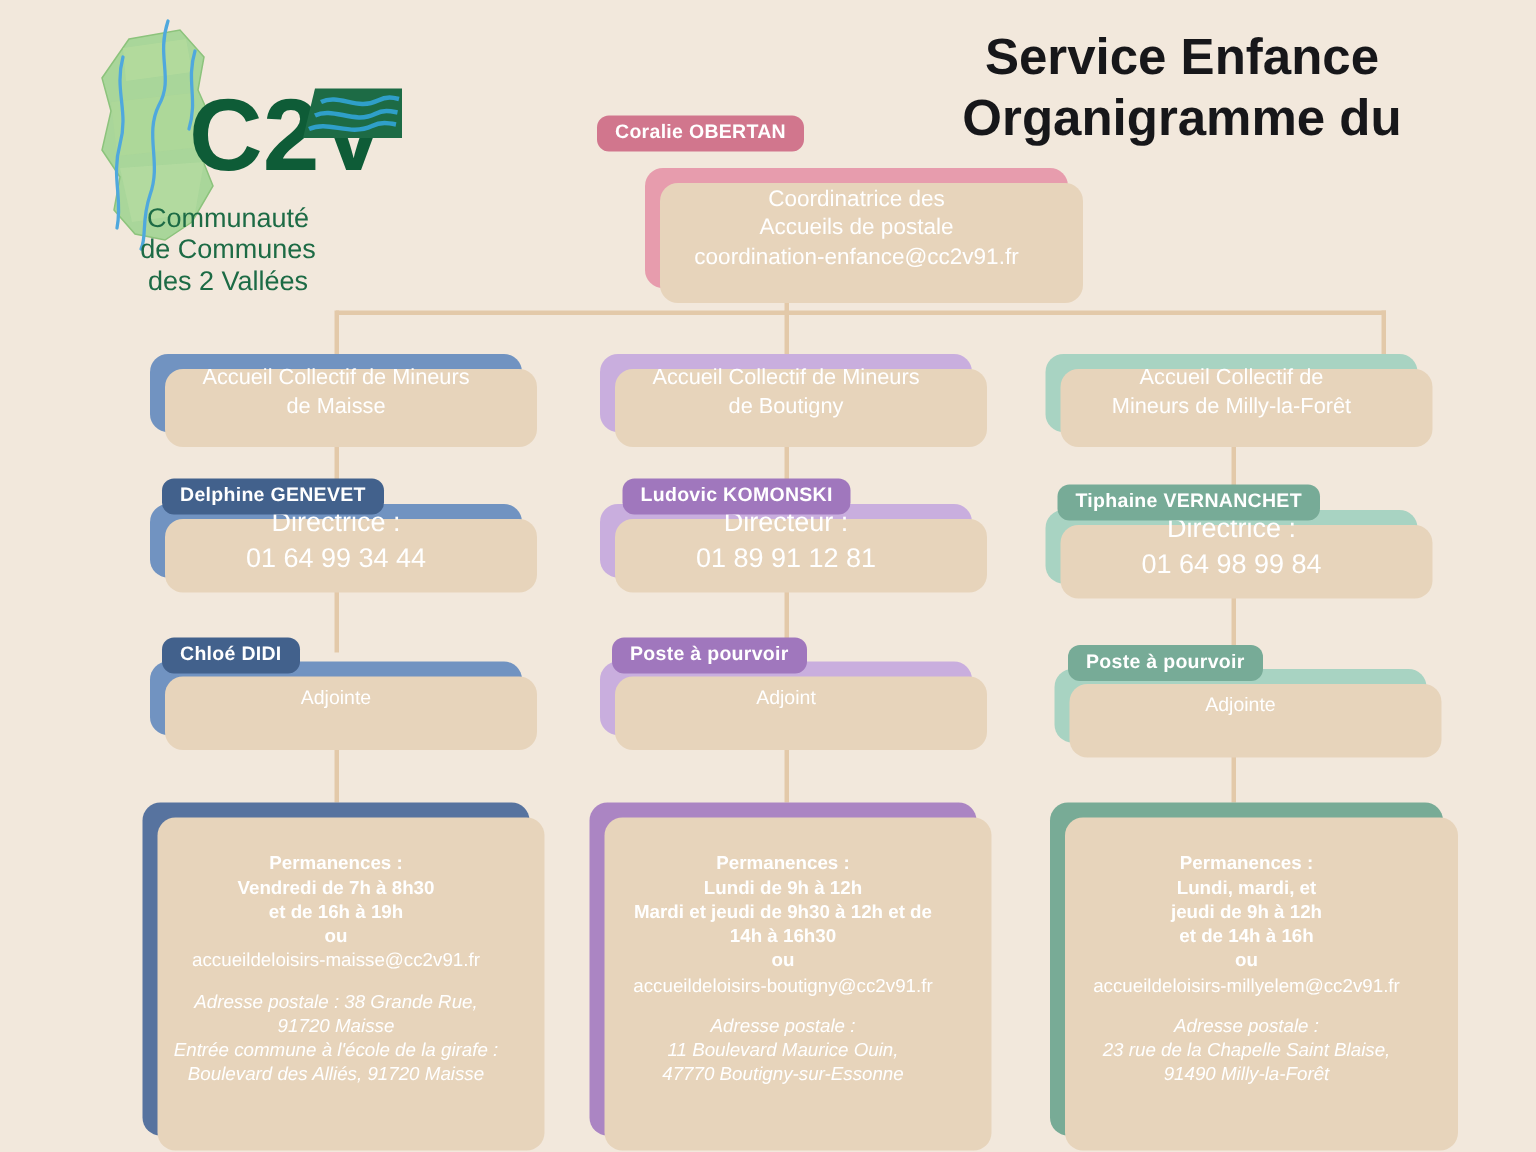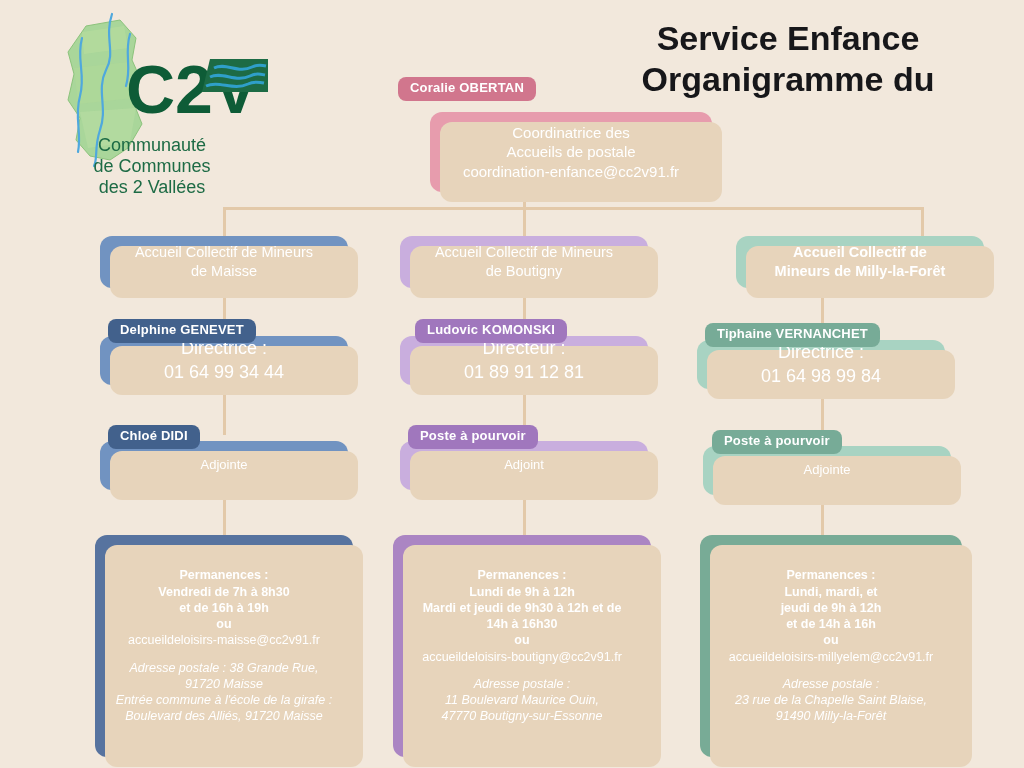--- a/index.html
+++ b/index.html
@@ -243,21 +243,21 @@
       <div class="bold">14h à 16h30</div>
       <div class="bold">ou</div>
       <div>accueildeloisirs-boutigny@cc2v91.fr</div>
       <div class="spacer"></div>
       <div class="italic">Adresse postale :</div>
       <div class="italic">11 Boulevard Maurice Ouin,</div>
       <div class="italic">47770 Boutigny-sur-Essonne</div>
     </div>
   </div>
 
-  <div class="card green" style="left:736px; top:236px; width:248px; height:52px;font-weight:bold;">
+  <div class="card green" style="left:697px; top:236px; width:248px; height:52px;">
     <div class="lines t-unit">
       <div>Accueil Collectif de</div>
       <div>Mineurs de Milly-la-Forêt</div>
     </div>
   </div>
 
   <div class="tag green-tag" style="left:705px; top:323px;">Tiphaine VERNANCHET</div>
   <div class="card green" style="left:697px; top:340px; width:248px; height:49px;">
     <div class="lines t-role">
       <div>Directrice :</div>

